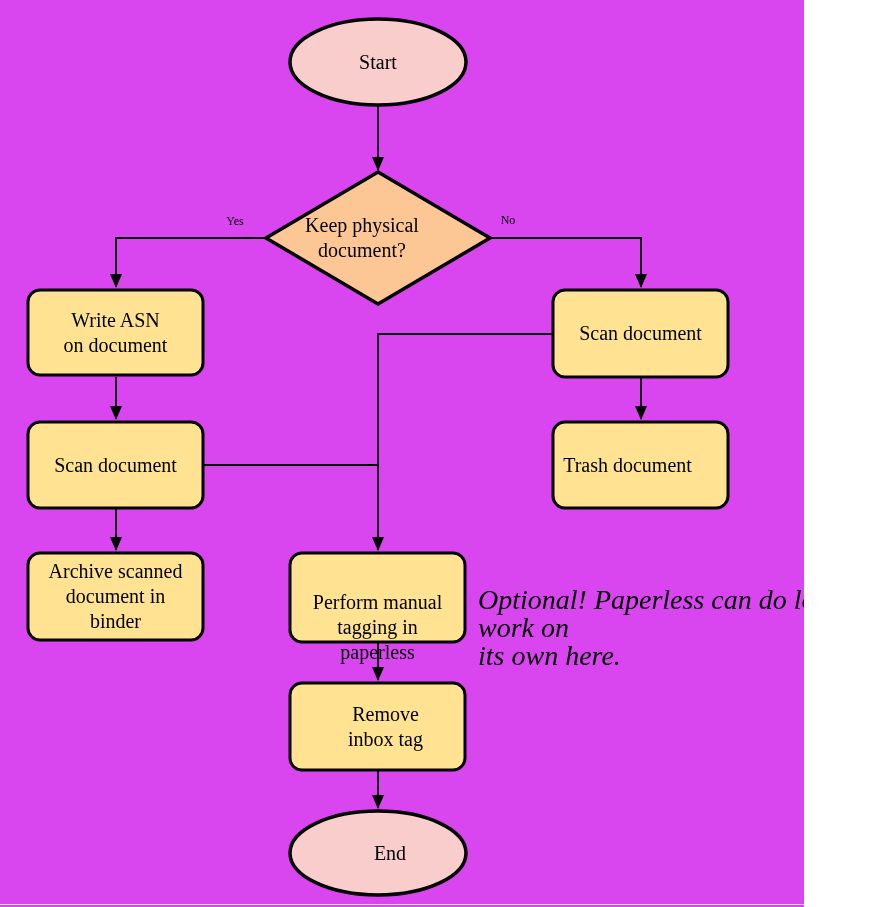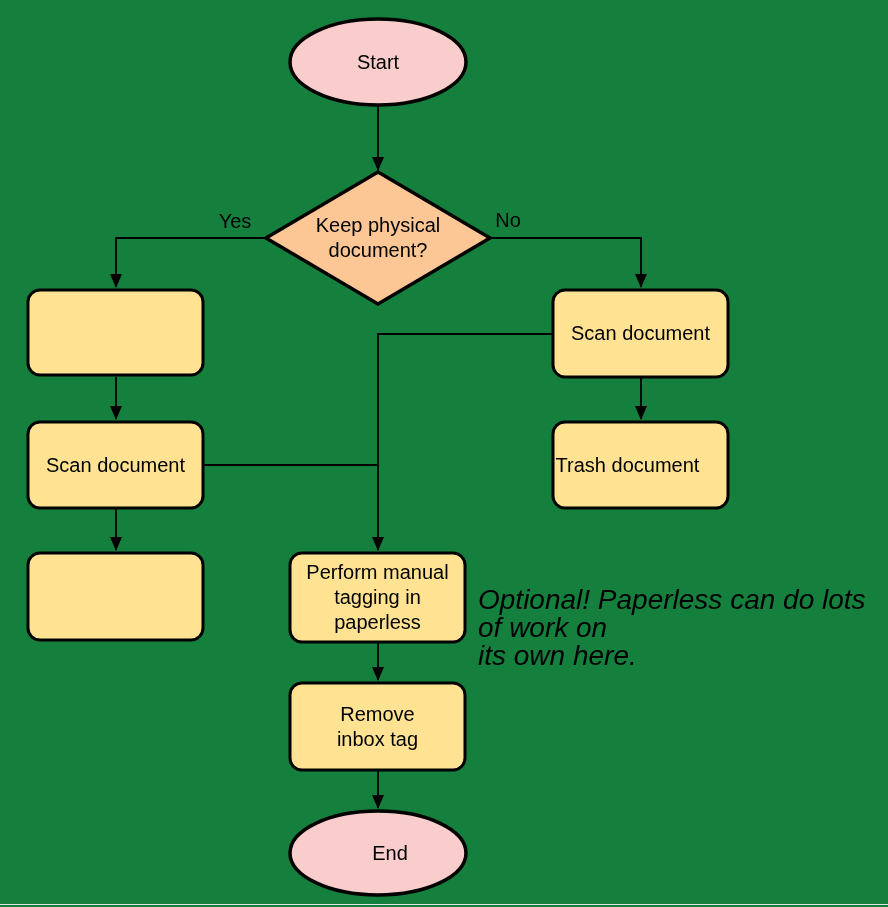--- a/index.html
+++ b/index.html
@@ -2,25 +2,25 @@
 <html><head>
 <meta charset="utf-8">
 <style>
   html, body {
     margin: 0;
     padding: 0;
     background: #ffffff;
   }
   .canvas {
     position: relative;
-    width: 888px;
+    width: 804px;
     height: 907px;
-    background: #15803d;
+    background: #d946ef;
     overflow: hidden;
-    font-family: Liberation Sans, sans-serif;
+    font-family: Liberation Serif, serif;
     color: #000000;
   }
   .canvas svg {
     position: absolute;
     left: 0;
     top: 0;
   }
   .shape {
     stroke: #000000;
   }
@@ -38,21 +38,21 @@
     font-size: 20px;
     line-height: 25px;
     white-space: pre-line;
     pointer-events: none;
   }
   .edge-label {
     position: absolute;
     display: flex;
     align-items: center;
     justify-content: center;
-    font-size: 20px;
+    font-size: 12px;
     pointer-events: none;
   }
   .note {
     position: absolute;
     left: 478px;
     top: 586px;
     width: 410px;
     font-size: 28px;
     font-style: italic;
     line-height: 28px;
@@ -107,36 +107,41 @@
 
     <rect class="shape" x="290" y="553" width="175" height="89" rx="12" stroke-width="3" fill="#FFE393"></rect>
 
     <rect class="shape" x="290" y="683" width="175" height="87" rx="12" stroke-width="3" fill="#FFE393"></rect>
 
     <ellipse class="shape" cx="378" cy="853" rx="88" ry="42" stroke-width="3.5" fill="#F8CDCB"></ellipse>
   </svg>
 
   <div class="node-label" style="left:290px; top:19px; width:176px; height:86px;">Start</div>
 
-  <div class="node-label" style="left:288px; top:196px; width:180px; height:84px;">Keep physical
+  <div class="node-label" style="left:272px; top:196px; width:180px; height:84px;">Keep physical
 document?</div>
 
+  <div class="node-label" style="left:28px; top:290px; width:175px; height:85px;">Write ASN
+on document</div>
 
   <div class="node-label" style="left:28px; top:422px; width:175px; height:86px;">Scan document</div>
 
+  <div class="node-label" style="left:28px; top:553px; width:175px; height:87px;">Archive scanned
+document in
+binder</div>
 
   <div class="node-label" style="left:553px; top:290px; width:175px; height:87px;">Scan document</div>
 
   <div class="node-label" style="left:540px; top:422px; width:175px; height:86px;">Trash document</div>
 
-  <div class="node-label" style="left:290px; top:553px; width:175px; height:89px;border-radius:30px;">Perform manual
+  <div class="node-label" style="left:290px; top:583px; width:175px; height:89px;border-radius:30px;">Perform manual
 tagging in
 paperless</div>
 
-  <div class="node-label" style="left:290px; top:683px; width:175px; height:87px;">Remove
+  <div class="node-label" style="left:298px; top:683px; width:175px; height:87px;">Remove
 inbox tag</div>
 
   <div class="node-label" style="left:302px; top:811px; width:176px; height:84px;">End</div>
 
   <div class="edge-label" style="left:205px; top:208px; width:60px; height:26px;">Yes</div>
 
   <div class="edge-label" style="left:480px; top:207px; width:56px; height:26px;">No</div>
 
   <div class="note">Optional! Paperless can do lots of work on
 its own here.</div>

